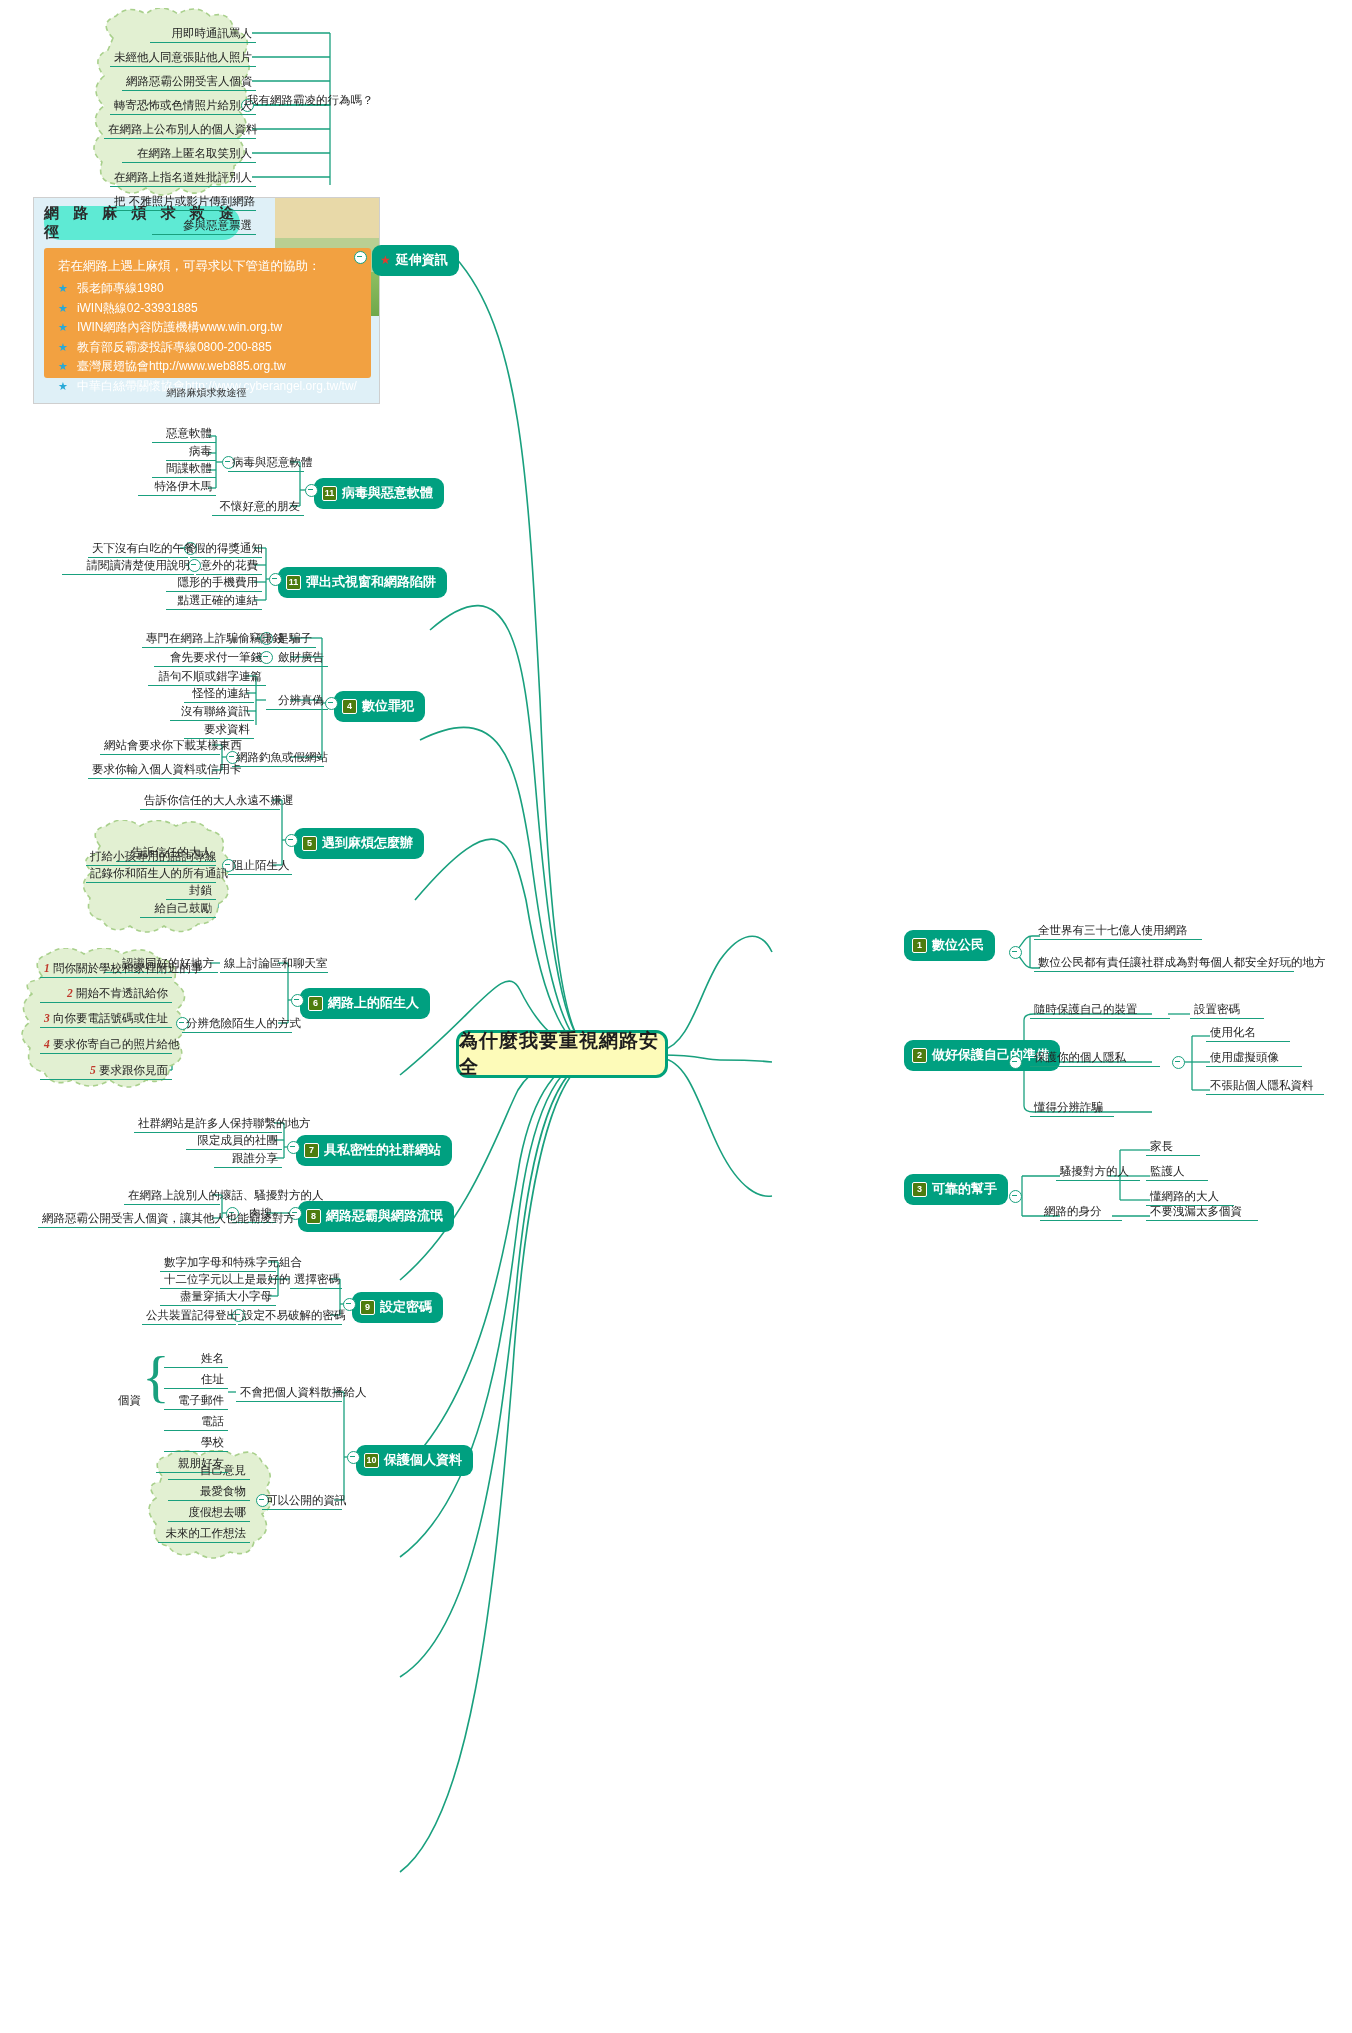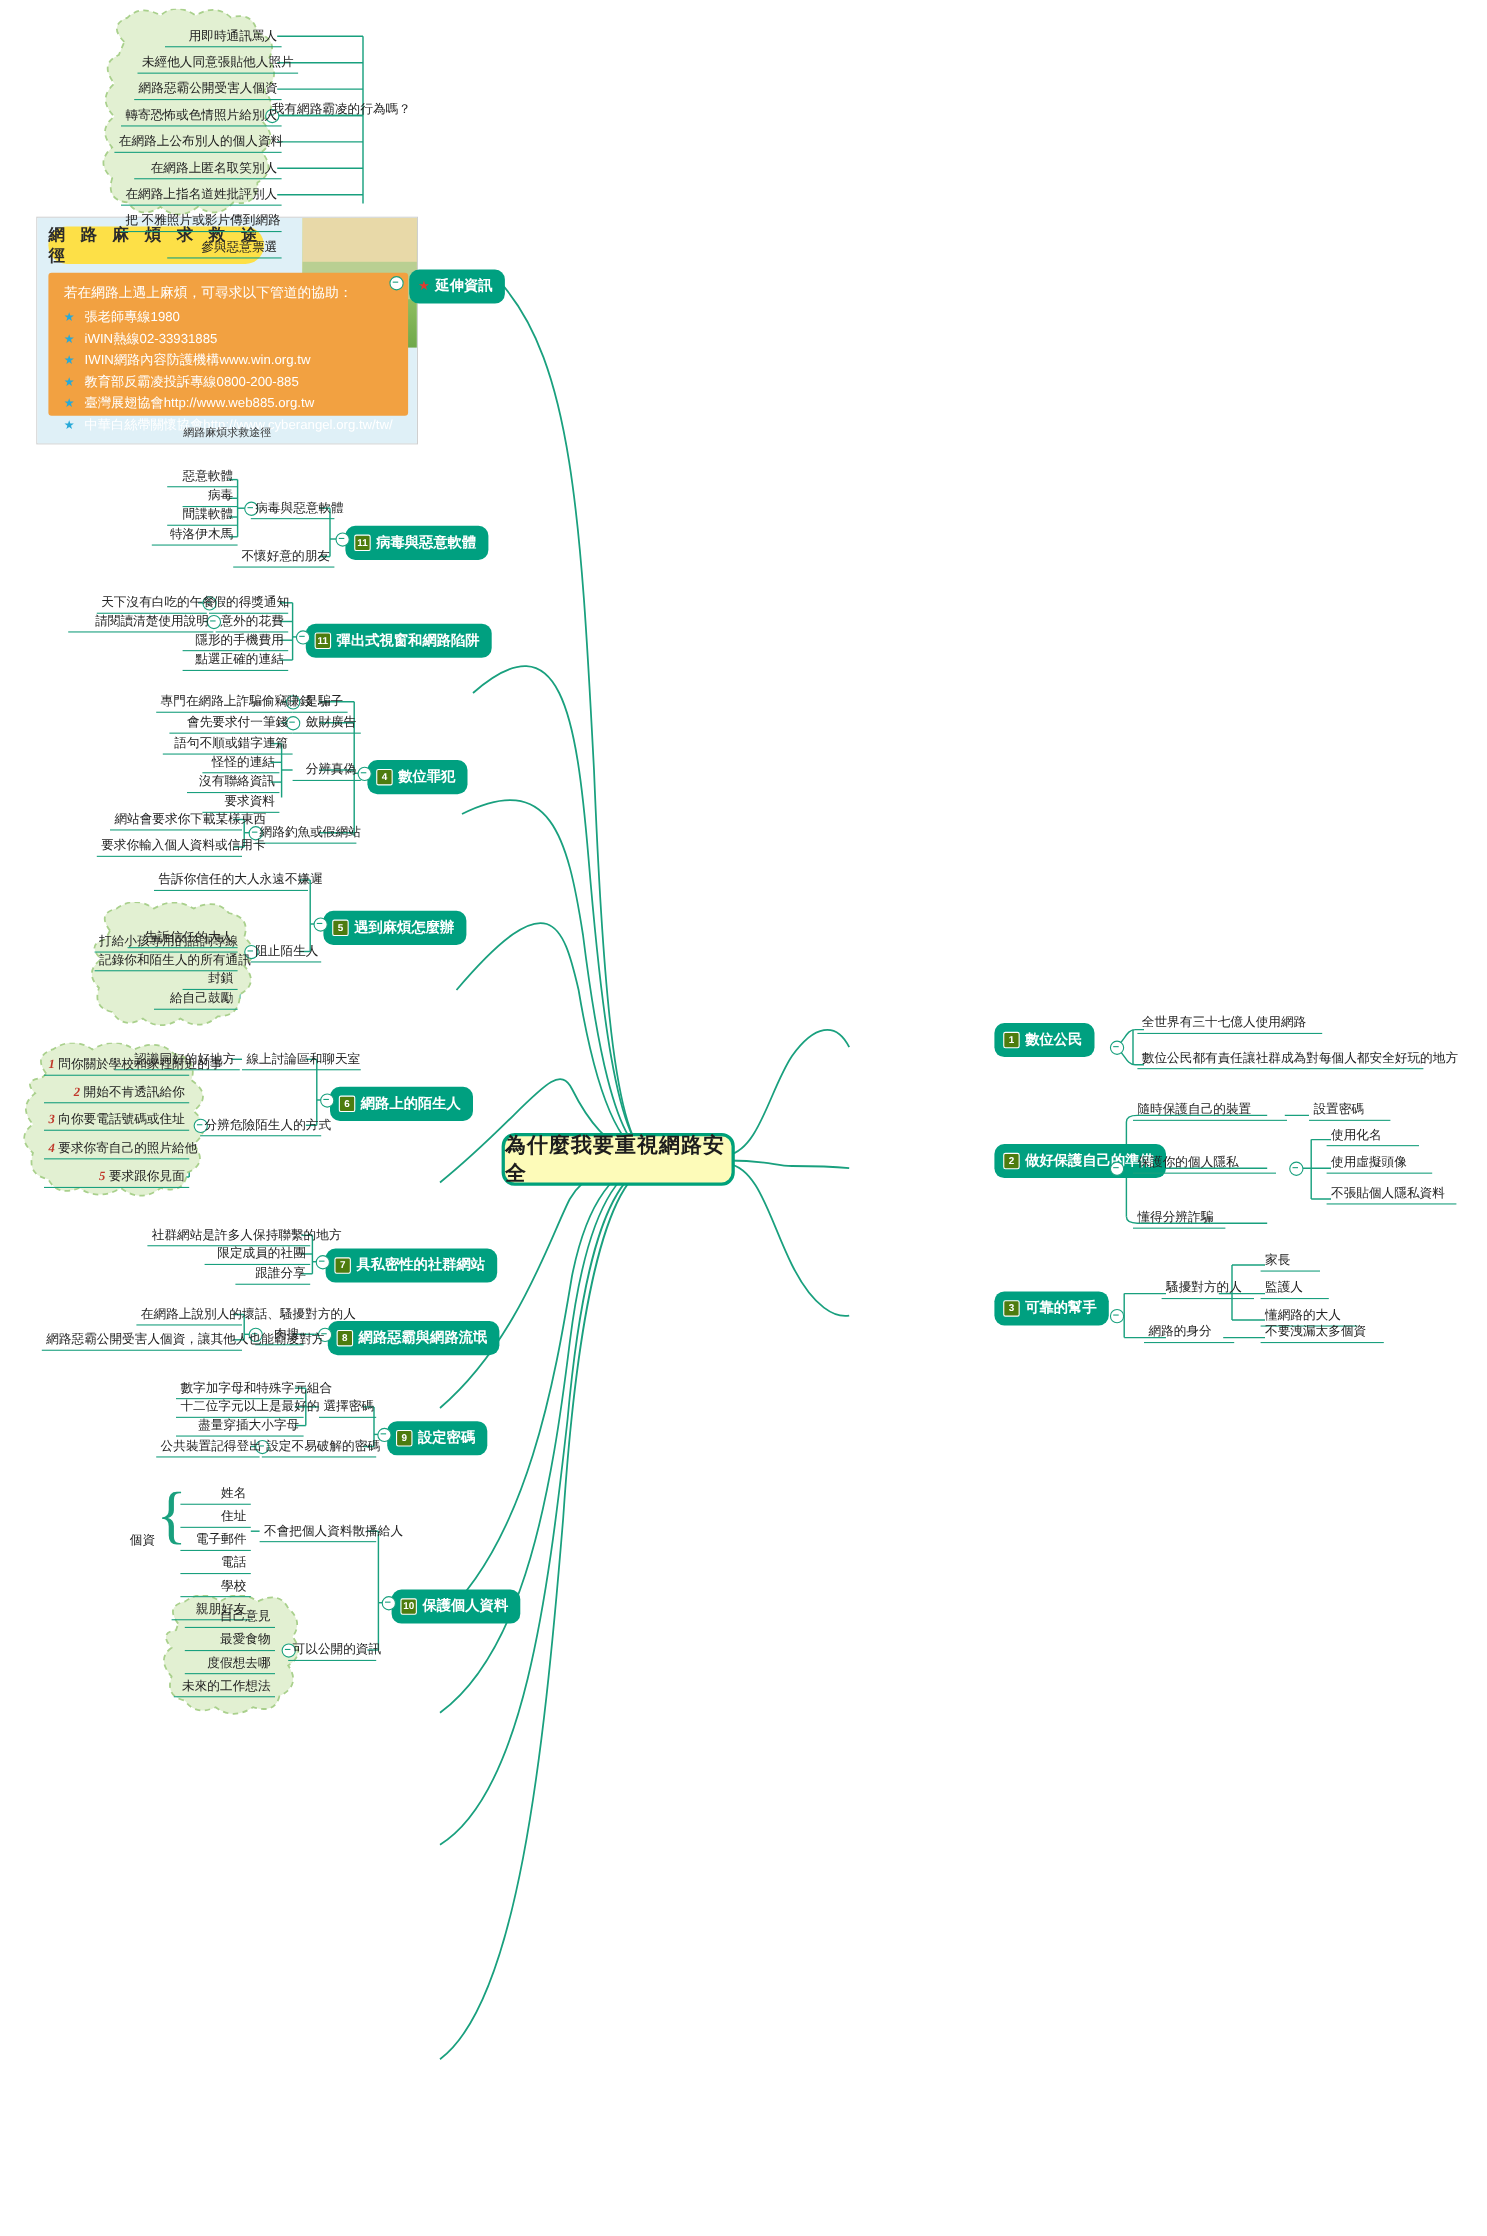--- a/index.html
+++ b/index.html
@@ -34,21 +34,21 @@
         background:#fff;}
   .knob:after{content:"";position:absolute;left:2px;top:4px;width:5px;height:1.3px;background:#19a07e;}
 
   
   .cloud{position:absolute;}
   .cloud svg{display:block;}
 
   
   .imgbox{position:absolute;border:1px solid #cfcfcf;background:#ffffff;}
   .imgcard{position:absolute;left:0;top:0;right:0;bottom:0;overflow:hidden;background:#dff0f7;}
-  .imgcard .titlestrip{position:absolute;left:10px;top:8px;width:196px;height:34px;background:#fde047;
+  .imgcard .titlestrip{position:absolute;left:10px;top:8px;width:196px;height:34px;background:#5eead4;
         border-radius:18px;display:flex;align-items:center;justify-content:center;
         font-size:15px;font-weight:bold;letter-spacing:5px;color:#2b2b2b;}
   .imgcard .photo{position:absolute;right:0;top:0;width:104px;height:118px;
         background:linear-gradient(#cfe6a6,#9ec96c 45%,#6fa84a);}
   .imgcard .photo .sky{position:absolute;left:0;top:0;right:0;height:46px;background:#e8d9a8;}
   .imgcard .photo .mid{position:absolute;left:0;top:40px;right:0;height:34px;background:#b9cf92;}
   .orangepanel{position:absolute;left:10px;top:50px;right:8px;height:130px;background:#f2a141;
         border-radius:3px;padding:10px 12px 8px 14px;box-sizing:border-box;}
   .orangepanel .lead{font-size:12.5px;color:#ffffff;margin-bottom:5px;}
   .orangepanel ul{list-style:none;margin:0;padding:0;}
@@ -415,21 +415,21 @@
 <div class="knob" style="left:347px;top:1451px;"></div>
 <div class="knob" style="left:256px;top:1494px;"></div>
 <div class="knob" style="left:1009px;top:946px;"></div>
 <div class="knob" style="left:1009px;top:1056px;"></div>
 <div class="knob" style="left:1172px;top:1056px;"></div>
 <div class="knob" style="left:1009px;top:1190px;"></div>
 
 <div class="plain" style="left:244px;top:94px;">我有網路霸凌的行為嗎？</div>
 
 <div class="leaf r" style="left:150px;top:27px;width:98px;">用即時通訊罵人</div>
-<div class="leaf r" style="left:110px;top:51px;width:138px;margin-left:15px;">未經他人同意張貼他人照片</div>
+<div class="leaf r" style="left:110px;top:51px;width:138px;">未經他人同意張貼他人照片</div>
 <div class="leaf r" style="left:122px;top:75px;width:126px;">網路惡霸公開受害人個資</div>
 <div class="leaf r" style="left:110px;top:99px;width:138px;">轉寄恐怖或色情照片給別人</div>
 <div class="leaf r" style="left:104px;top:123px;width:144px;">在網路上公布別人的個人資料</div>
 <div class="leaf r" style="left:122px;top:147px;width:126px;">在網路上匿名取笑別人</div>
 <div class="leaf r" style="left:110px;top:171px;width:138px;">在網路上指名道姓批評別人</div>
 <div class="leaf r" style="left:110px;top:195px;width:138px;">把 不雅照片或影片傳到網路</div>
 <div class="leaf r" style="left:152px;top:219px;width:96px;">參與惡意票選</div>
 
 <div class="leaf r" style="left:228px;top:456px;width:68px;">病毒與惡意軟體</div>
 <div class="leaf r" style="left:152px;top:427px;width:56px;">惡意軟體</div>

